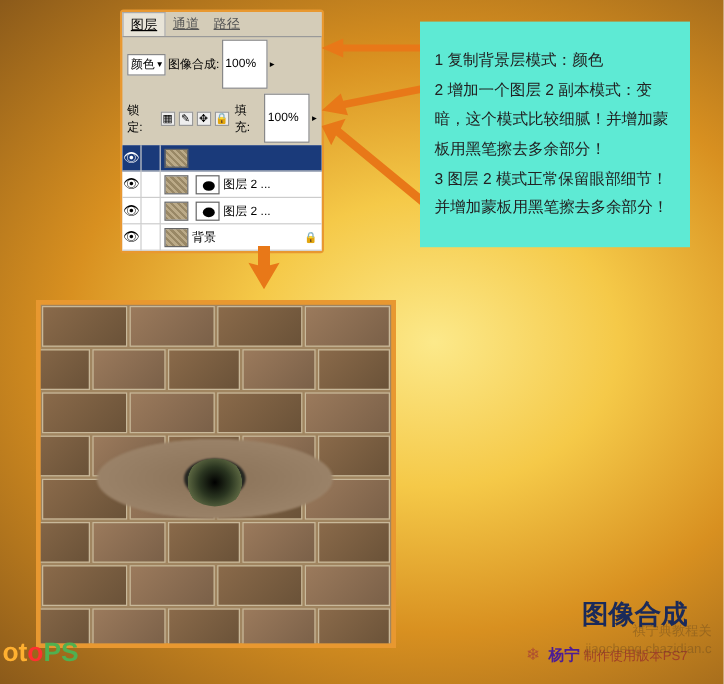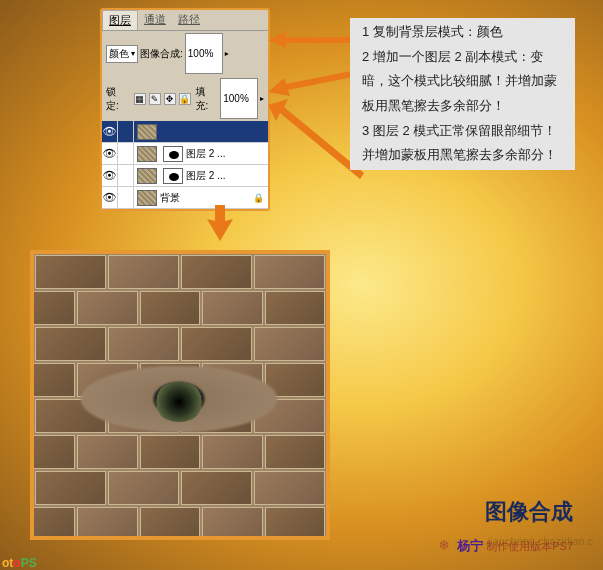--- a/index.html
+++ b/index.html
@@ -38,22 +38,22 @@
 
 .arrow { position: absolute; }
 .arrow-1 { top: 30px; left: 268px; }
 .arrow-2 { top: 70px; left: 268px; }
 .arrow-3 { top: 95px; left: 268px; }
 .arrow svg { display: block; }
 
 .instructions {
   position: absolute; top: 18px; left: 350px;
   width: 225px;
-  background: #e5e5e5;
-  padding: 2px 12px;
+  background: #5eead4;
+  padding: 20px 12px;
   font-size: 13px; line-height: 1.9;
   color: #222;
 }
 
 .down-arrow { position: absolute; top: 205px; left: 205px; }
 
 .preview {
   position: absolute; top: 250px; left: 30px;
   width: 300px; height: 290px;
   border: 4px solid #e89830;
@@ -72,21 +72,21 @@
   filter: blur(1px);
 }
 .pupil { position: absolute; top: 128px; left: 120px; width: 50px; height: 40px; background: radial-gradient(circle,#000 0%,#2a3520 40%,#5a6540 70%,transparent 71%); border-radius: 50%; }
 
 .footer { position: absolute; bottom: 15px; right: 30px; text-align: right; }
 .footer-title { font-size: 22px; font-weight: bold; color: #1a2a5a; margin-bottom: 10px; }
 .footer-sub { font-size: 11px; color: #a04028; }
 .snow { color: #b05030; margin-right: 4px; font-size: 14px; }
 .sig { color: #4c1d95; font-weight: bold; font-size: 13px; }
 
-.logo { position: absolute; bottom: 0; left: 2px; font-size: 12px; font-weight: bold; }
+.logo { position: absolute; bottom: 13px; left: 2px; font-size: 22px; font-weight: bold; }
 .logo .l1 { color: #ffb030; }
 .logo .l2 { color: #ff3030; }
 .logo .l3 { color: #50b050; }
 
 .watermark { position: absolute; bottom: 22px; right: 10px; font-size: 11px; color: rgba(100,70,30,0.4); text-align: right; line-height: 1.3; }
 </style>
 </head>
 <body>
 
 <div class="panel">
@@ -236,18 +236,19 @@
 <div class="footer">
   <div class="footer-title">图像合成</div>
   <div class="footer-sub">
     <span class="snow">❄</span>
     <span class="sig">杨宁</span>
     <span>制作使用版本PS7</span>
   </div>
 </div>
 
 <div class="watermark">
+  <div>祺宁典教程关</div>
   <div>jiaocheng.chazidian.c</div>
 </div>
 
 <div class="logo">
   <span class="l1">ot</span><span class="l2">o</span><span class="l3">PS</span>
 </div>
 
 </body></html>

